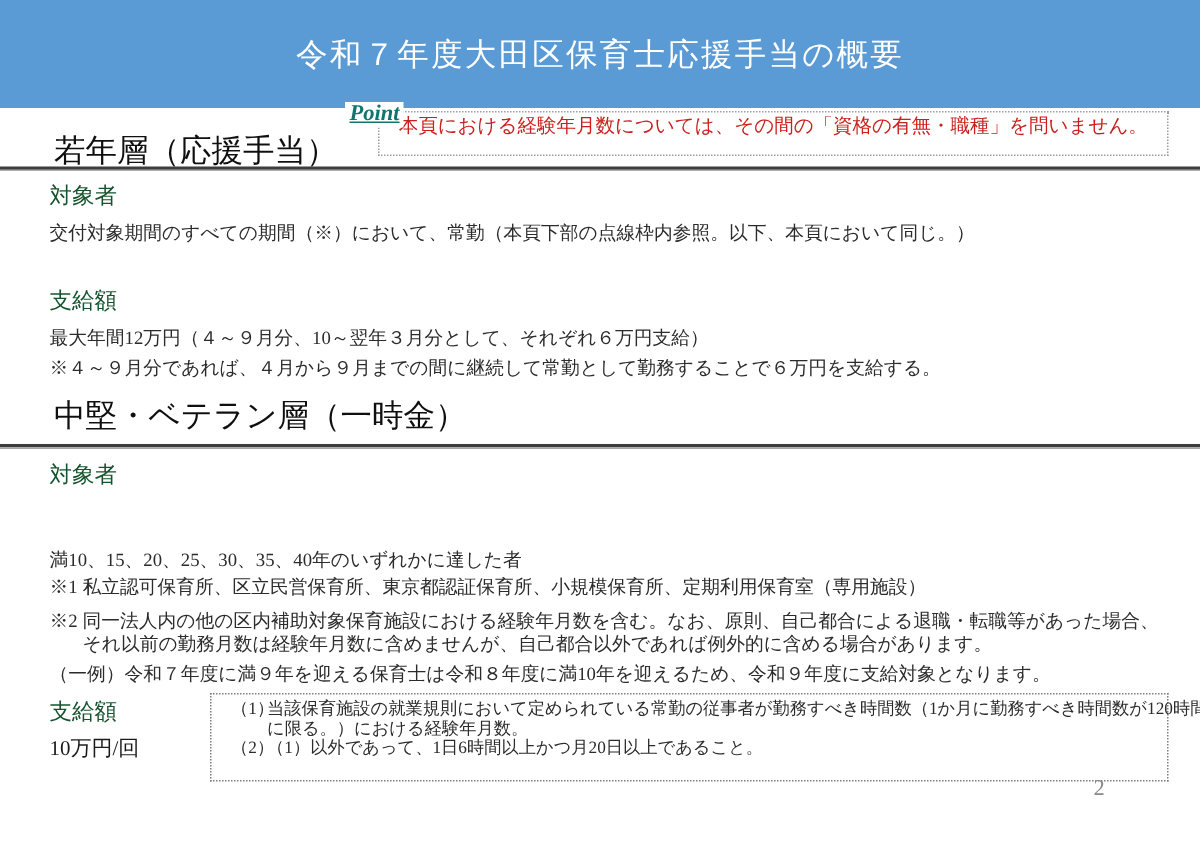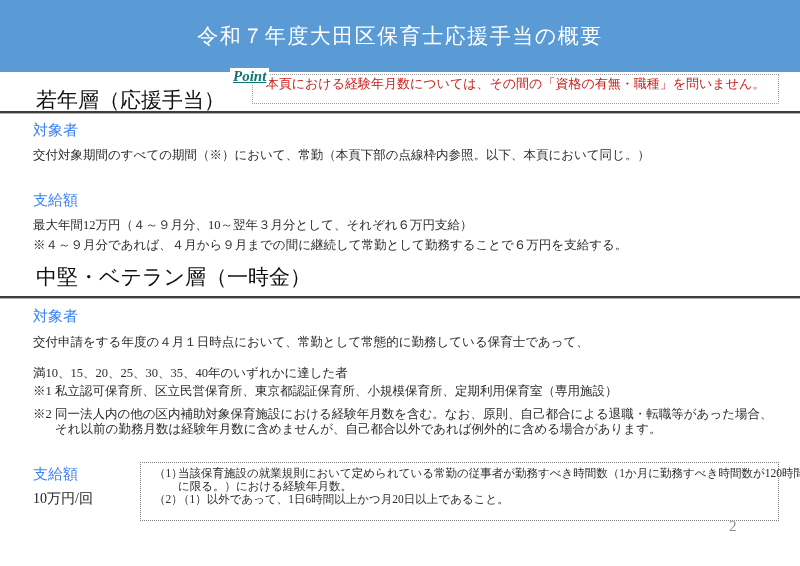--- a/index.html
+++ b/index.html
@@ -18,21 +18,21 @@
   .rule{position:absolute;left:0;width:800px;height:2px;background:#3d3d3d;border-bottom:1px solid #b0b0b0;}
   #rule1{top:111px;}
   #rule2{top:296px;}
   
   .point-label{position:absolute;left:230px;top:68px;z-index:3;background:#fff;padding:0 3px;
     font-size:15px;font-weight:bold;font-style:italic;color:#0f766e;text-decoration:underline;}
   .point-box{position:absolute;left:252px;top:74px;width:527px;height:30px;border:1px dotted #9d9d9d;
     display:flex;justify-content:center;box-sizing:border-box;}
   .point-box .note{font-size:13px;color:#c9201d;white-space:nowrap;}
   
-  .sub-label{position:absolute;left:33px;font-size:15px;color:#3b82f6;white-space:nowrap;}
+  .sub-label{position:absolute;left:33px;font-size:15px;color:#14532d;white-space:nowrap;}
   .line{position:absolute;left:33px;font-size:12.5px;color:#2b2b2b;white-space:nowrap;}
   .em{font-weight:bold;text-decoration:underline;text-underline-offset:2px;}
   #s1-target-label{top:121px;}
   #s1-t1{top:147px;}
   #s1-t2{top:164px;}
   #s1-amount-label{top:191px;}
   #s1-a1{top:217px;text-align:center;}
   #s1-a2{top:237px;}
   #s2-target-label{top:307px;}
   #s2-t1{top:334px;}
@@ -77,32 +77,32 @@
   <div class="line" id="s1-t1">交付対象期間のすべての期間（※）において、常勤（本頁下部の点線枠内参照。以下、本頁において同じ。）</div>
 
   <div class="sub-label" id="s1-amount-label">支給額</div>
   <div class="line" id="s1-a1">最大年間12万円（４～９月分、10～翌年３月分として、それぞれ６万円支給）</div>
   <div class="line" id="s1-a2">※４～９月分であれば、４月から９月までの間に継続して常勤として勤務することで６万円を支給する。</div>
 
   <div class="heading" id="h-vet">中堅・ベテラン層（一時金）</div>
   <div class="rule" id="rule2"></div>
 
   <div class="sub-label" id="s2-target-label">対象者</div>
-  <div class="line" id="s2-t1">交付申請をする年度の４月１日時点において、常勤として常態的に勤務している保育士であって、</div>
   <div class="line" id="s2-t3">満10、15、20、25、30、35、40年のいずれかに達した者</div>
 
   <div class="note-row" id="note1">
     <span class="no">※1</span>
     <span class="txt">私立認可保育所、区立民営保育所、東京都認証保育所、小規模保育所、定期利用保育室（専用施設）</span>
   </div>
   <div class="note-row" id="note2">
     <span class="no">※2</span>
     <span class="txt"><span>同一法人内の他の区内補助対象保育施設における経験年月数を含む。なお、原則、自己都合による退職・転職等があった場合、</span><br><span>それ以前の勤務月数は経験年月数に含めませんが、自己都合以外であれば例外的に含める場合があります。</span></span>
   </div>
 
+  <div class="line" id="example">（一例）令和７年度に満９年を迎える保育士は令和８年度に満10年を迎えるため、令和９年度に支給対象となります。</div>
 
   <div class="sub-label" id="s2-amount-label">支給額</div>
   <div id="s2-amount-value">10万円/回</div>
 
   <div class="def-box">
     <div class="def-item">
       <span class="no">（1）</span>
       <span class="txt"><span>当該保育施設の就業規則において定められている常勤の従事者が勤務すべき時間数（1か月に勤務すべき時間数が120時間以上</span><br><span>に限る。）における経験年月数。</span></span>
     </div>
     <div class="def-item">

